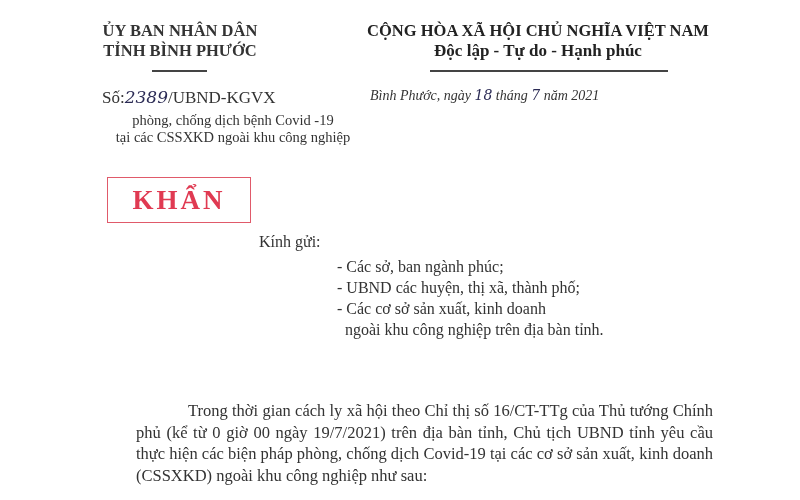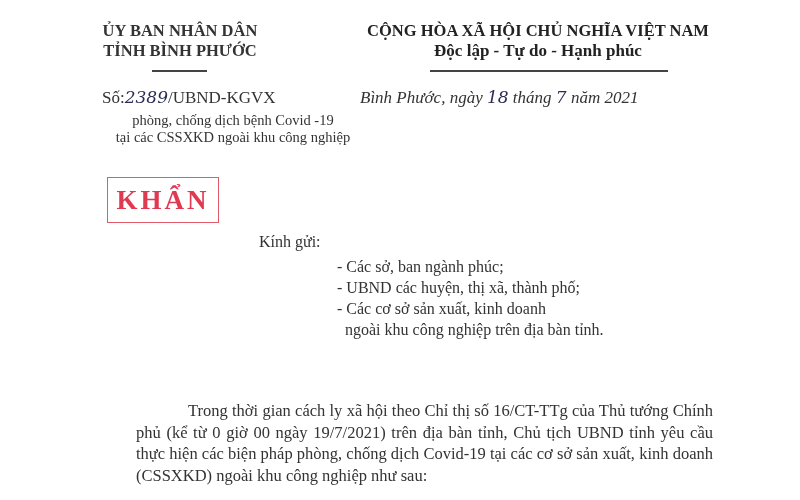--- a/index.html
+++ b/index.html
@@ -10,25 +10,25 @@
     color: #2a2a2a;
     position: relative;
   }
   .abs { position: absolute; white-space: nowrap; }
   .hdr-left { left: 80px; top: 21px; width: 200px; text-align: center; font-weight: bold; font-size: 16.5px; line-height: 20px; color: #333; }
   .hdr-right { left: 340px; top: 21px; width: 350px; text-align: center; font-weight: bold; font-size: 16.5px; line-height: 20px; color: #222; margin-left: 23px; }
   .hdr-right .motto { font-size: 17px; }
   .rule { position: absolute; height: 1.5px; background: #444; }
   .docno { left: 102px; top: 87px; font-size: 17px; color: #333; }
   .docno .hand { font-family: "DejaVu Serif", serif; font-style: italic; color: #2b2b55; }
-  .place-date { left: 360px; top: 87px; font-size: 17px; font-style: italic; color: #333; }
+  .place-date { left: 370px; top: 87px; font-size: 14px; font-style: italic; color: #333; }
   .place-date .hand { font-family: "DejaVu Serif", serif; color: #2b2b55; }
   .subject { left: 83px; top: 112px; width: 300px; text-align: center; font-size: 14.5px; line-height: 17px; color: #333; }
   .stamp {
-    position: absolute; left: 107px; top: 177px; width: 112px; height: 46px;
+    position: absolute; left: 107px; top: 177px; width: 144px; height: 46px;
     border: 1.5px solid #e05a6a; box-sizing: border-box;
     color: #e03a52; font-weight: bold; font-size: 27px; letter-spacing: 3px;
     display: flex; align-items: center; justify-content: center;
   }
   .recip-label { left: 259px; top: 233px; font-size: 16px; color: #333; }
   .recip-list { left: 337px; top: 256px; font-size: 16px; line-height: 21px; color: #333; }
   .recip-list div { white-space: nowrap; }
   .recip-list .indent { padding-left: 8px; }
   .body-text {
     position: absolute; left: 136px; top: 400px; width: 577px;

